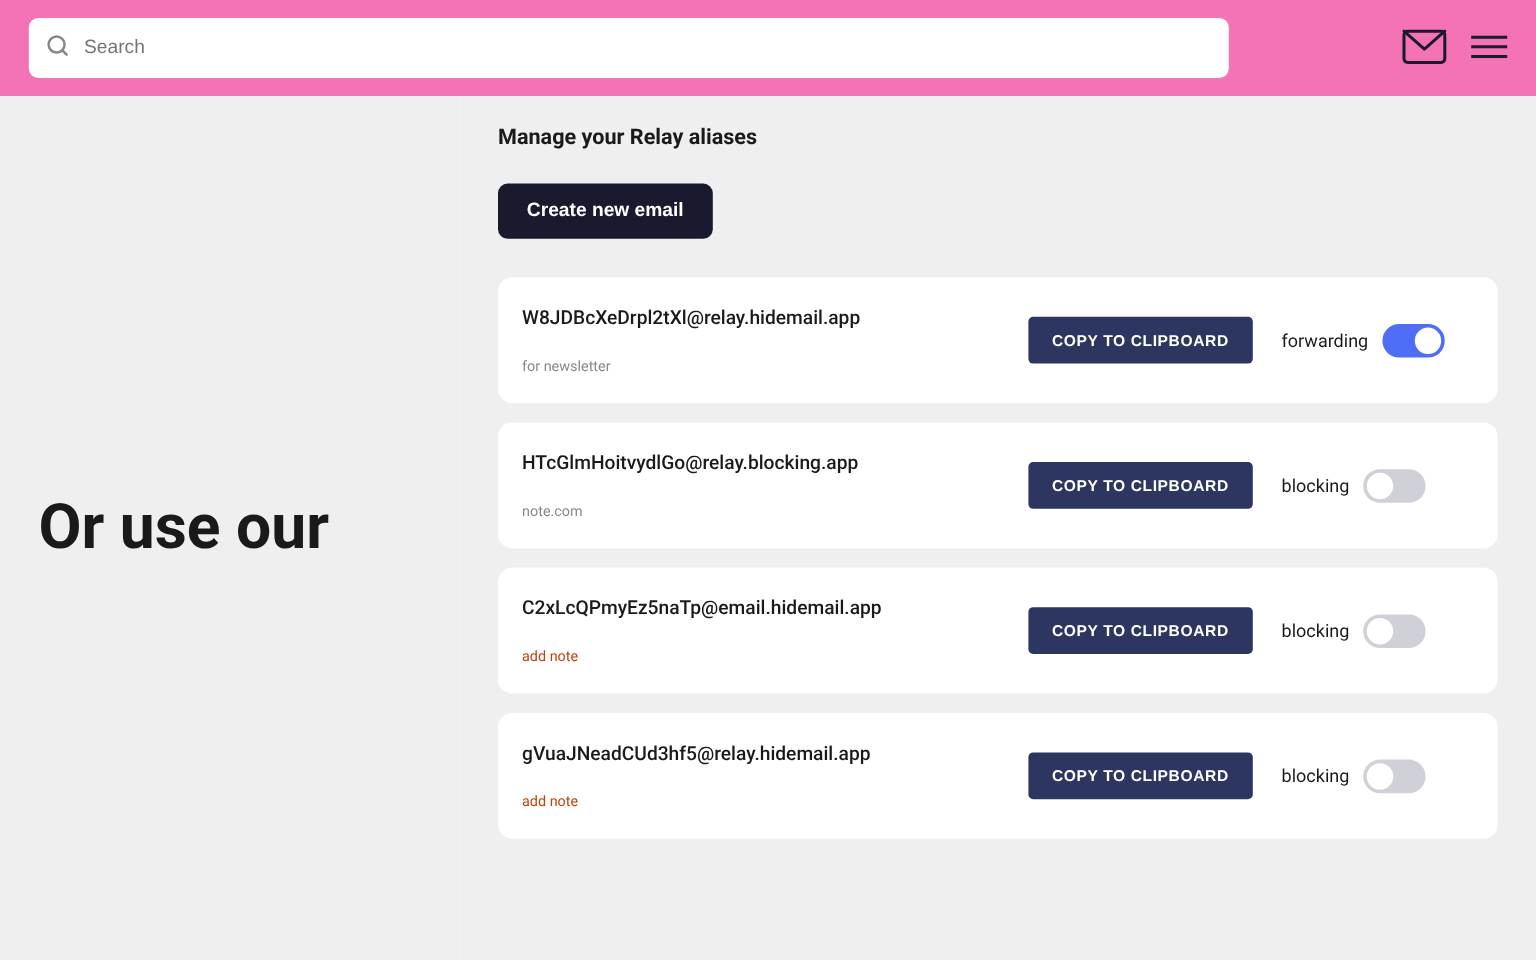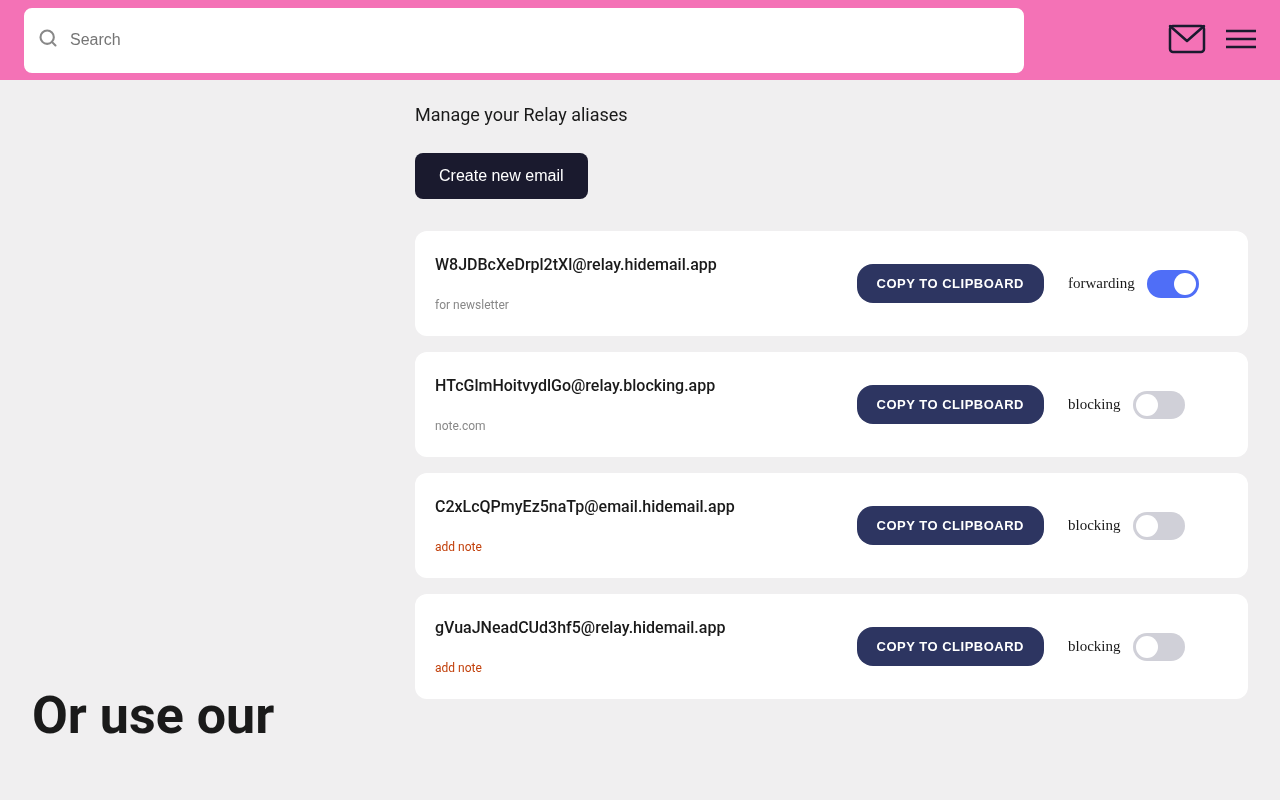--- a/index.html
+++ b/index.html
@@ -28,21 +28,21 @@
       flex-shrink: 0;
     }
 
     .search-container {
       flex: 1;
       max-width: 1000px;
     }
 
     .search-input {
       width: 100%;
-      height: 65px;
+      height: 50px;
       border-radius: 8px;
       border: 2px solid #ffffff;
       background: white;
       padding: 0 16px 0 44px;
       font-size: 16px;
       outline: none;
     }
 
     .search-wrapper {
       position: relative;
@@ -82,21 +82,21 @@
     }
 
     
     .sidebar {
       width: 383px;
       background-color: #f0eff0;
       flex-shrink: 0;
       padding: 56px 32px;
       display: flex;
       flex-direction: column;
-      justify-content: flex-end;
+      justify-content: center;
     }
 
     .sidebar-heading {
       font-size: 52px;
       font-weight: 700;
       color: #1a1a1a;
       line-height: 1.1;
       margin-bottom: 0;
     }
 
@@ -110,33 +110,33 @@
     
     .right-panel {
       flex: 1;
       background-color: #f0eff0;
       padding: 24px 32px;
       overflow-y: auto;
     }
 
     .manage-title {
       font-size: 18px;
-      font-weight: 400;
+      font-weight: 700;
       color: #1a1a1a;
       margin-bottom: 28px;
     }
 
     .create-btn {
       background-color: #1a1a2e;
       color: white;
       border: none;
       border-radius: 8px;
       padding: 14px 24px;
       font-size: 16px;
-      font-weight: 400;
+      font-weight: 700;
       cursor: pointer;
       margin-bottom: 32px;
       display: inline-block;
     }
 
     
     .alias-card {
       background: white;
       border-radius: 12px;
       padding: 24px 20px;
@@ -171,41 +171,40 @@
     .alias-actions {
       display: flex;
       align-items: center;
       gap: 24px;
     }
 
     .copy-btn {
       background-color: #2d3561;
       color: white;
       border: none;
-      border-radius: 16px;
+      border-radius: 4px;
       padding: 12px 20px;
       font-size: 13px;
       font-weight: 700;
       letter-spacing: 0.5px;
       cursor: pointer;
       text-transform: uppercase;
       white-space: nowrap;
     }
 
     .forwarding-group {
       display: flex;
       align-items: center;
       gap: 12px;
       min-width: 160px;
     }
 
     .forwarding-label {
       font-size: 15px;
       color: #1a1a1a;
-      font-family: Liberation Serif, serif;
     }
 
     
     .toggle {
       position: relative;
       width: 52px;
       height: 28px;
     }
 
     .toggle input {

